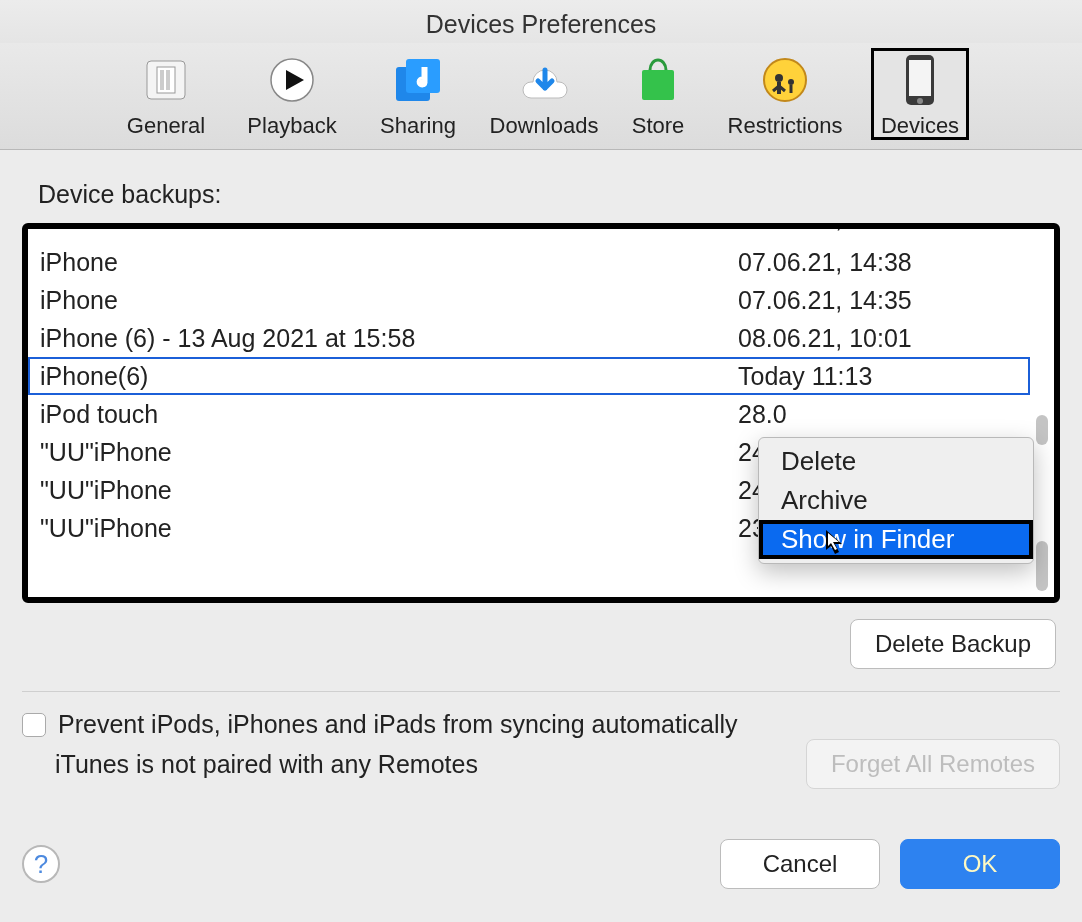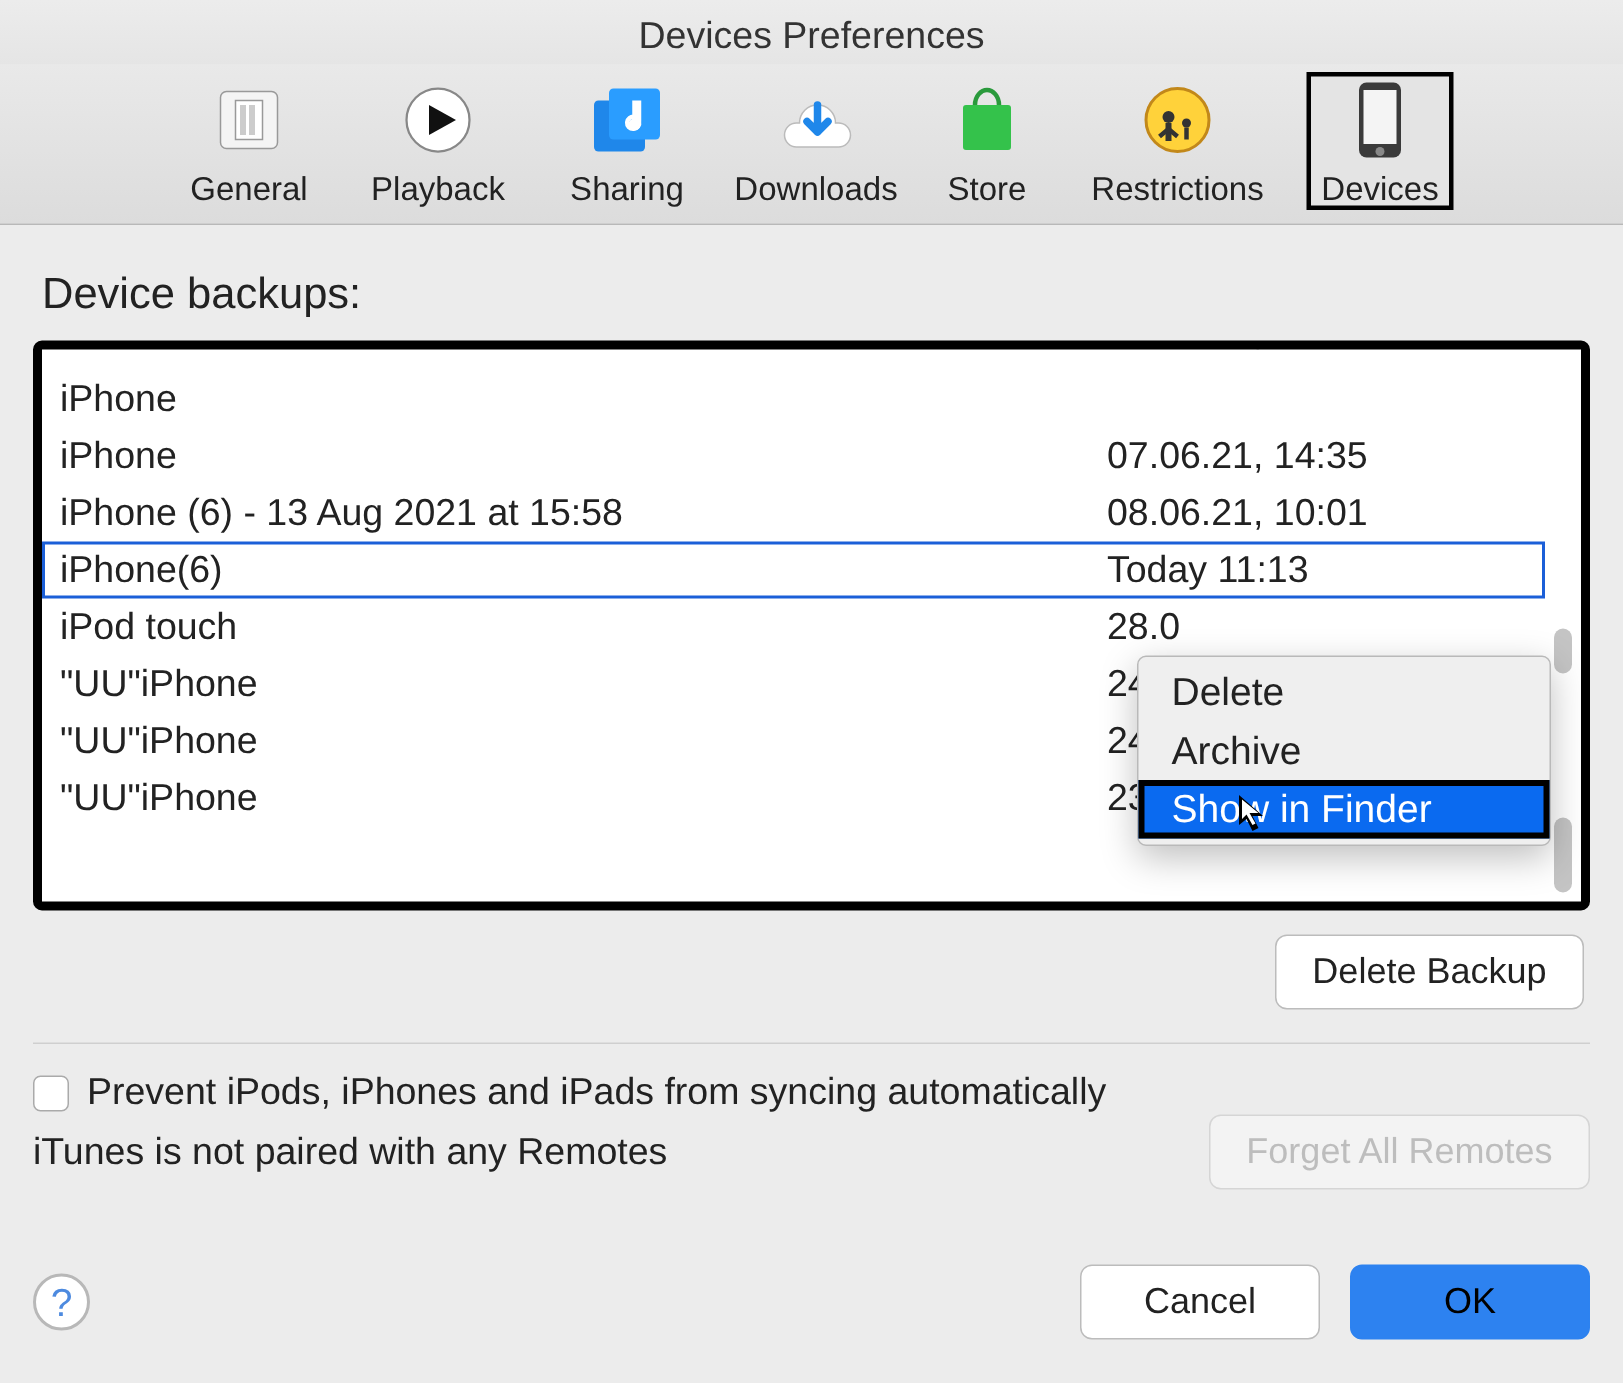--- a/index.html
+++ b/index.html
@@ -47,23 +47,23 @@
     display: flex;
     align-items: center;
     justify-content: center;
     margin-bottom: 4px;
   }
   .content {
     padding: 30px 22px 10px 22px;
     background: #ececec;
   }
   .section-label {
-    font-size: 29px;
+    font-size: 25px;
     margin-bottom: 14px;
-    margin-left: 6px;
+    margin-left: 16px;
   }
   .listbox {
     border: 6px solid #000000;
     border-radius: 6px;
     background: #fff;
     height: 380px;
     position: relative;
     overflow: hidden;
   }
   .list-inner {
@@ -146,21 +146,21 @@
     border: 1px solid #bcbcbc;
     border-radius: 8px;
     font-size: 24px;
     padding: 10px 24px;
     color: #222;
     cursor: pointer;
   }
   .btn-primary {
     background: #2d82f0;
     border-color: #2d82f0;
-    color: #000000;
+    color: #fef9c3;
   }
   .btn-disabled {
     color: #bdbdbd;
     border-color: #d5d5d5;
     background: #f3f3f3;
   }
   .below-list {
     display: flex;
     justify-content: flex-end;
     padding: 16px 4px 0 0;
@@ -182,20 +182,21 @@
     border: 1px solid #aaa;
     border-radius: 5px;
     display: inline-block;
   }
   .remotes-row {
     display: flex;
     align-items: center;
     justify-content: space-between;
     font-size: 25px;
     margin-bottom: 40px;
+    margin-left: 33px;
   }
   .footer {
     display: flex;
     align-items: center;
     justify-content: space-between;
     padding: 0 22px 20px 22px;
   }
   .help-btn {
     width: 38px; height: 38px;
     border-radius: 50%;
@@ -292,20 +293,21 @@
   <div class="section-label">Device backups:</div>
 
   <div class="listbox">
     <div class="list-inner">
       <div class="row cutoff-top">
         <span class="rname">iPhone</span>
         <span class="rdate">05.07.21, 10:01</span>
       </div>
       <div class="row">
         <span class="rname">iPhone</span>
+        <span class="rdate">07.06.21, 14:38</span>
       </div>
       <div class="row">
         <span class="rname">iPhone</span>
         <span class="rdate">07.06.21, 14:35</span>
       </div>
       <div class="row">
         <span class="rname">iPhone (6) - 13 Aug 2021 at 15:58</span>
         <span class="rdate">08.06.21, 10:01</span>
       </div>
       <div class="row selected">

